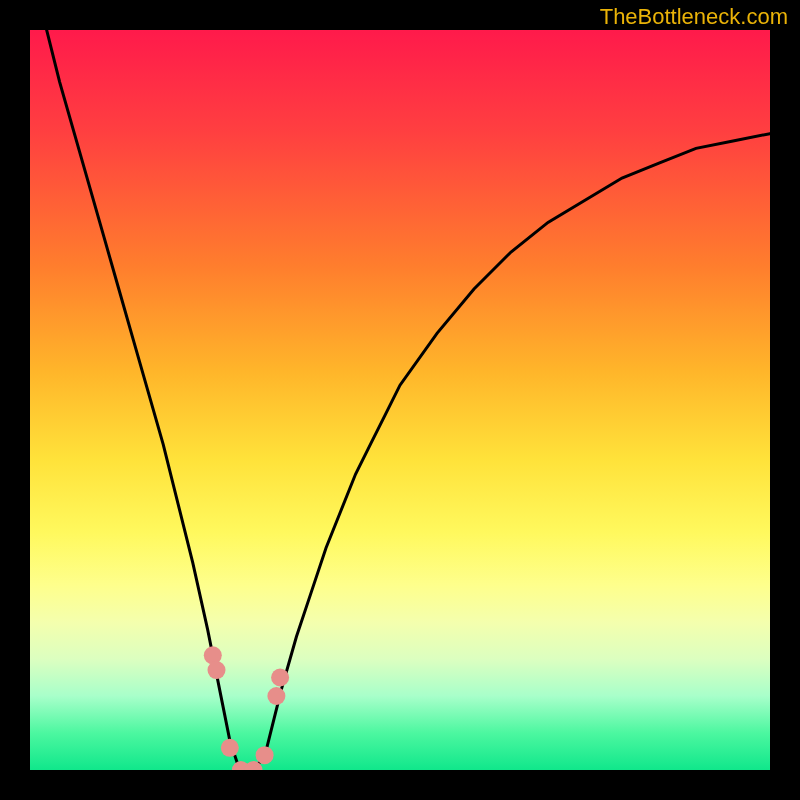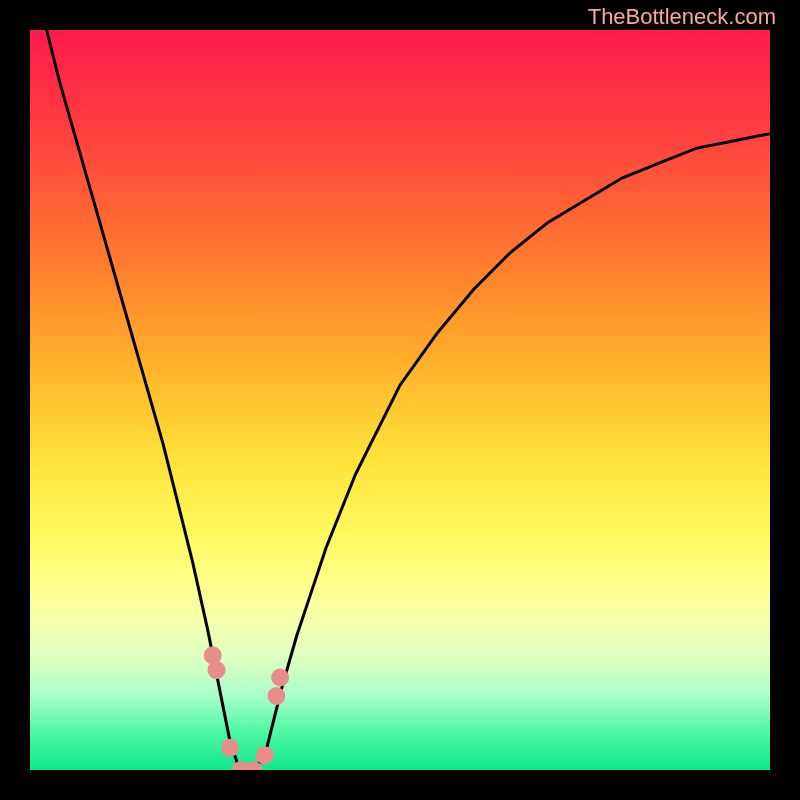--- a/index.html
+++ b/index.html
@@ -35,22 +35,22 @@
       #feff8c 75%,
       #f4ffad 80%,
       #dcffc0 85%,
       #a8ffca 90%,
       #4cf7a0 95%,
       #10e78b 100%);
   }
   .watermark {
     position: absolute;
     top: 4px;
-    right: 24px;
-    color: #fca5a5;
+    right: 12px;
+    color: #eab308;
     font-size: 22px;
     user-select: none;
   }
   svg.curve {
     position: absolute;
     left: 0;
     top: 0;
     width: 740px;
     height: 740px;
   }

